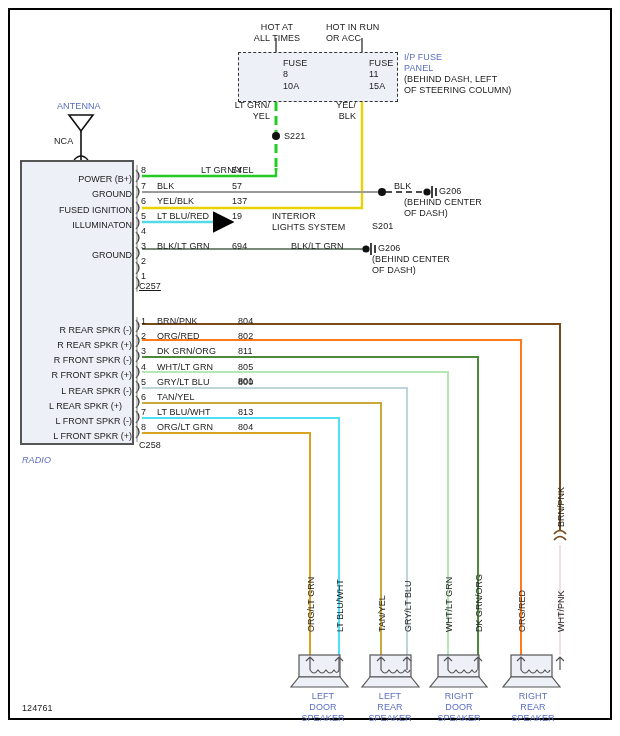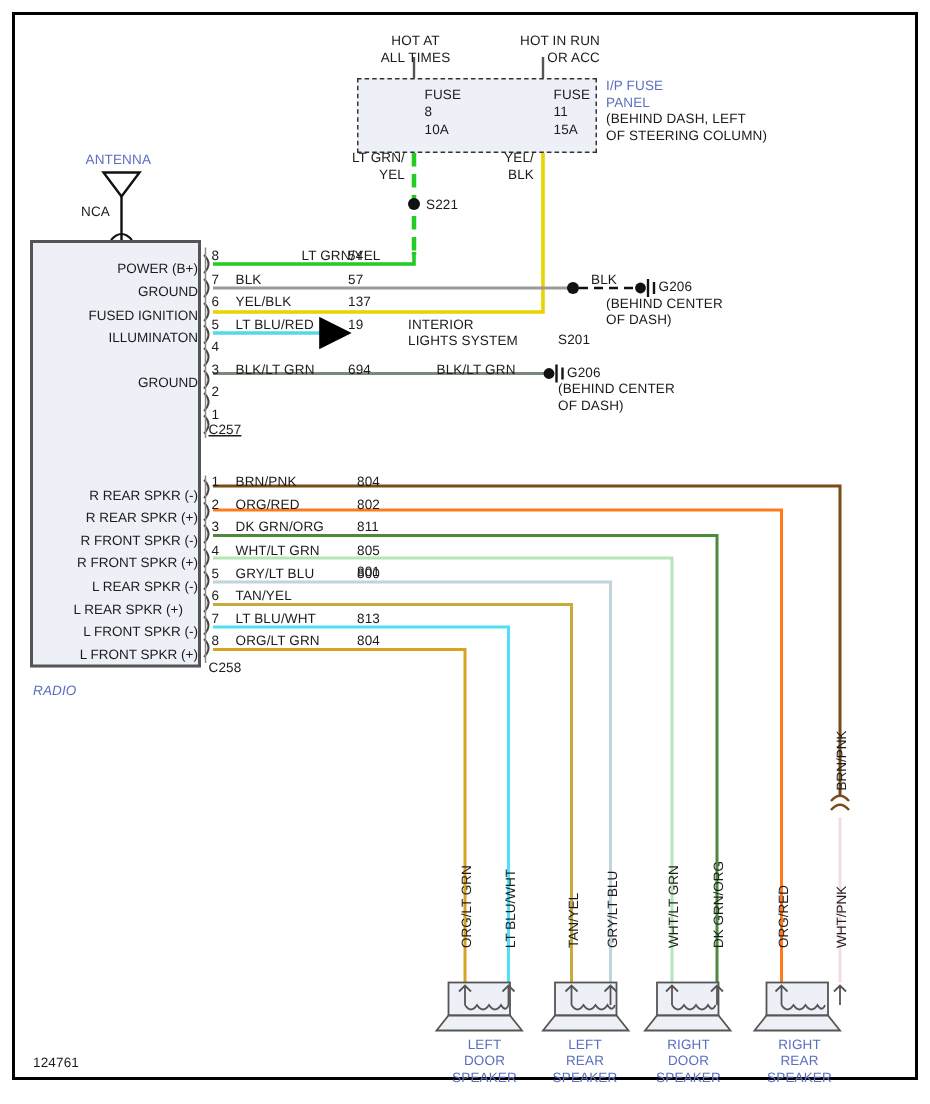--- a/index.html
+++ b/index.html
@@ -147,21 +147,21 @@
         <path d="M560,670 l0,-13 M556,661 l4,-4 l4,4" stroke="#555" stroke-width="1.2" fill="none"></path>
         <path d="M521,670 q4,6 8,0 q4,6 8,0 q4,6 8,0 q3,5 5,0" stroke="#555" stroke-width="1.2" fill="none"></path>
       </g>
     </g>
   </svg>
 
   <div id="fuse-box"></div>
   <div id="radio-box"></div>
 
   <div class="t" style="left:245px;top:22px;text-align:center;width:64px;"><span>HOT AT</span><br><span>ALL TIMES</span></div>
-  <div class="t" style="left:326px;top:22px;text-align:right;width:74px;"><span>HOT IN RUN</span><br><span>OR ACC</span></div>
+  <div class="t" style="left:326px;top:22px;text-align:left;width:74px;"><span>HOT IN RUN</span><br><span>OR ACC</span></div>
 
   <div class="t" style="left:283px;top:58px;">FUSE</div>
   <div class="t" style="left:283px;top:69px;">8</div>
   <div class="t" style="left:283px;top:81px;">10A</div>
   <div class="t" style="left:369px;top:58px;">FUSE</div>
   <div class="t" style="left:369px;top:69px;">11</div>
   <div class="t" style="left:369px;top:81px;">15A</div>
 
   <div class="t blue" style="left:404px;top:52px;">I/P FUSE</div>
   <div class="t blue" style="left:404px;top:63px;">PANEL</div>

